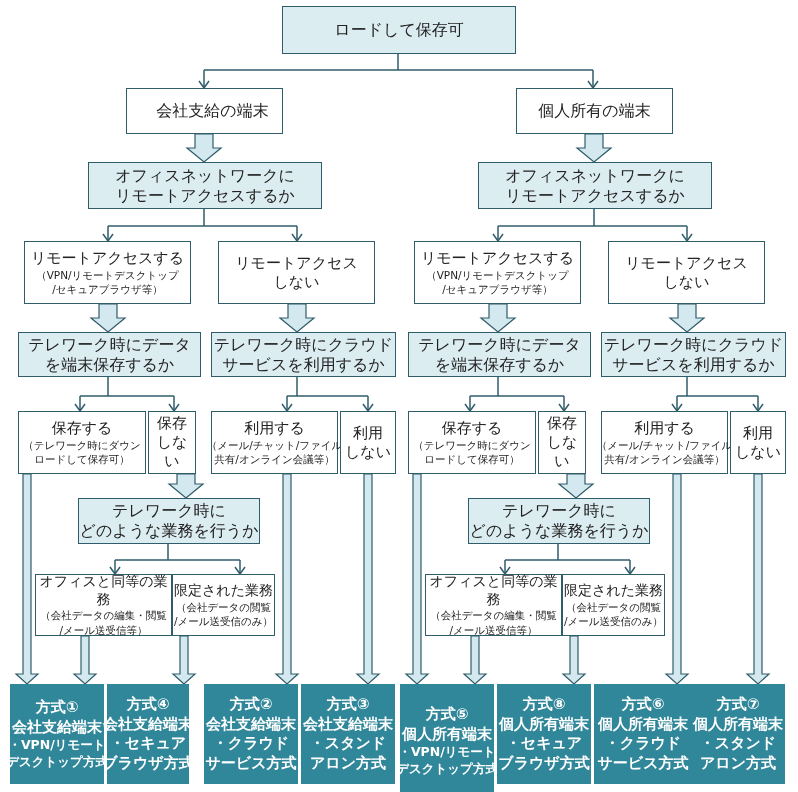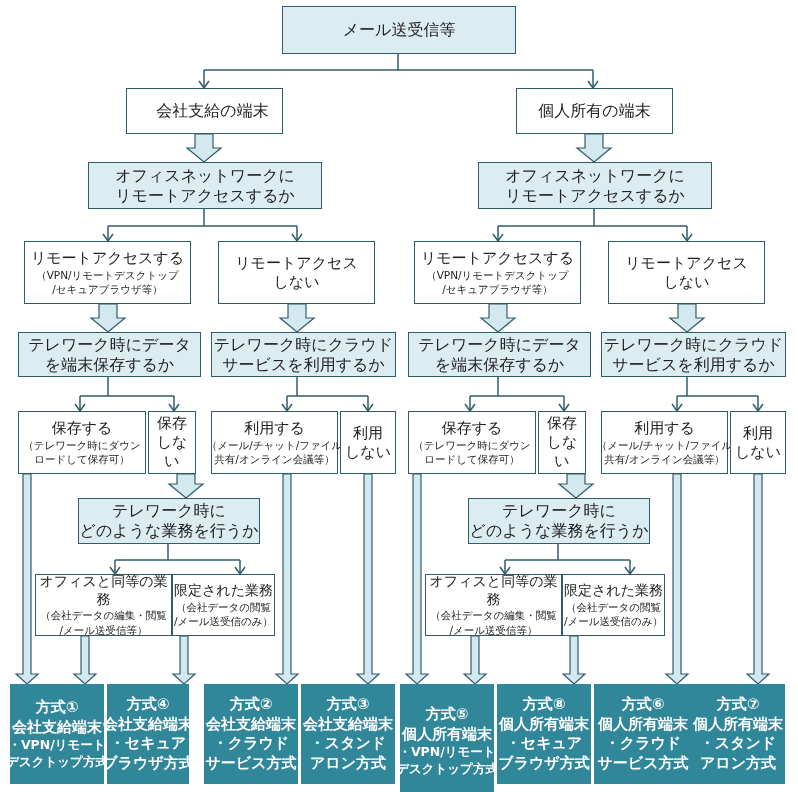--- a/index.html
+++ b/index.html
@@ -86,21 +86,21 @@
       <polyline points="630,560 630,574" fill="none" stroke="#2f5d6a" stroke-width="1.5"></polyline>
       <polyline points="625,567 630,574 635,567" fill="none" stroke="#2f5d6a" stroke-width="1.5"></polyline>
       <polygon points="413,474 421,474 421,674 428,674 417,684 406,674 413,674" fill="#d4e8ef" stroke="#2f5d6a" stroke-width="1.2"></polygon>
       <polygon points="471,636 479,636 479,674 486,674 475,684 464,674 471,674" fill="#d4e8ef" stroke="#2f5d6a" stroke-width="1.2"></polygon>
       <polygon points="570,636 578,636 578,674 585,674 574,684 563,674 570,674" fill="#d4e8ef" stroke="#2f5d6a" stroke-width="1.2"></polygon>
       <polygon points="673,474 681,474 681,674 688,674 677,684 666,674 673,674" fill="#d4e8ef" stroke="#2f5d6a" stroke-width="1.2"></polygon>
       <polygon points="754,474 762,474 762,674 769,674 758,684 747,674 754,674" fill="#d4e8ef" stroke="#2f5d6a" stroke-width="1.2"></polygon>
     </svg>
 
   <div class="box q t16" style="left:282px;top:6px;width:234px;height:48px;">
-    <span>メール送受信等</span>
+    <span>ロードして保存可</span>
   </div>
 
   <div id="branches">
       <div class="box t16" style="left: 126px; top: 88px; width: 157px; height: 46px; padding-left: 16px;">
         <span>会社支給の端末</span>
       </div>
       <div class="box q t16" style="left: 88px; top: 162px; width: 234px; height: 47px;">
         <span>オフィスネットワークに</span>
         <span>リモートアクセスするか</span>
       </div>

